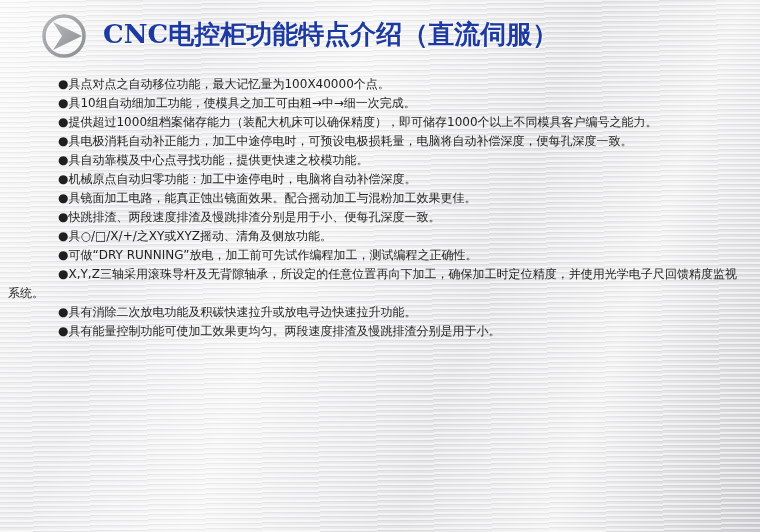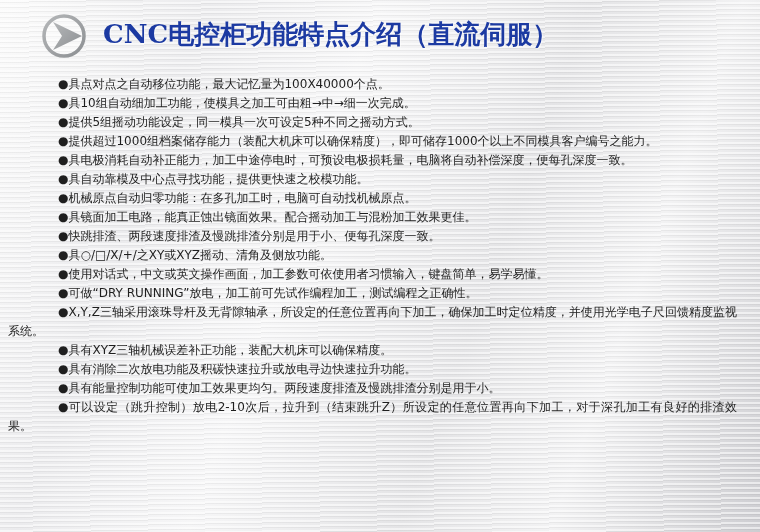--- a/index.html
+++ b/index.html
@@ -82,30 +82,26 @@
         <circle cx="24" cy="25" r="20" fill="rgba(255,255,255,0.35)" stroke="url(#g1)" stroke-width="3.5"></circle>
         <polygon points="13,11 42,25 13,39 22,25" fill="url(#g1)"></polygon>
       </svg>
     </span>
     <div class="title">CNC电控柜功能特点介绍（直流伺服）</div>
   </div>
 
   <div class="content">
     <p>●具点对点之自动移位功能，最大记忆量为100X40000个点。</p>
     <p>●具10组自动细加工功能，使模具之加工可由粗→中→细一次完成。</p>
-    <p>●提供5组摇动功能设定，同一模具一次可设定5种不同之摇动方式。</p>
     <p>●提供超过1000组档案储存能力（装配大机床可以确保精度），即可储存1000个以上不同模具客户编号之能力。</p>
     <p>●具电极消耗自动补正能力，加工中途停电时，可预设电极损耗量，电脑将自动补偿深度，便每孔深度一致。</p>
     <p>●具自动靠模及中心点寻找功能，提供更快速之校模功能。</p>
-    <p>●机械原点自动归零功能：在多孔加工时，电脑可自动找机械原点。</p>
+    <p>●机械原点自动归零功能：加工中途停电时，电脑将自动补偿深度。</p>
     <p>●具镜面加工电路，能真正蚀出镜面效果。配合摇动加工与混粉加工效果更佳。</p>
     <p>●快跳排渣、两段速度排渣及慢跳排渣分别是用于小、便每孔深度一致。</p>
     <p>●具○/□/X/+/之XY或XYZ摇动、清角及侧放功能。</p>
-    <p>●使用对话式，中文或英文操作画面，加工参数可依使用者习惯输入，键盘简单，易学易懂。</p>
     <p>●可做“DRY RUNNING”放电，加工前可先试作编程加工，测试编程之正确性。</p>
     <p>●X,Y,Z三轴采用滚珠导杆及无背隙轴承，所设定的任意位置再向下加工，确保加工时定位精度，并使用光学电子尺回馈精度监视系统。</p>
-    <p>●具有XYZ三轴机械误差补正功能，装配大机床可以确保精度。</p>
     <p>●具有消除二次放电功能及积碳快速拉升或放电寻边快速拉升功能。</p>
     <p>●具有能量控制功能可使加工效果更均匀。两段速度排渣及慢跳排渣分别是用于小。</p>
-    <p>●可以设定（跳升控制）放电2-10次后，拉升到（结束跳升Z）所设定的任意位置再向下加工，对于深孔加工有良好的排渣效果。</p>
   </div>
 
 </div>
 
 </body></html>

